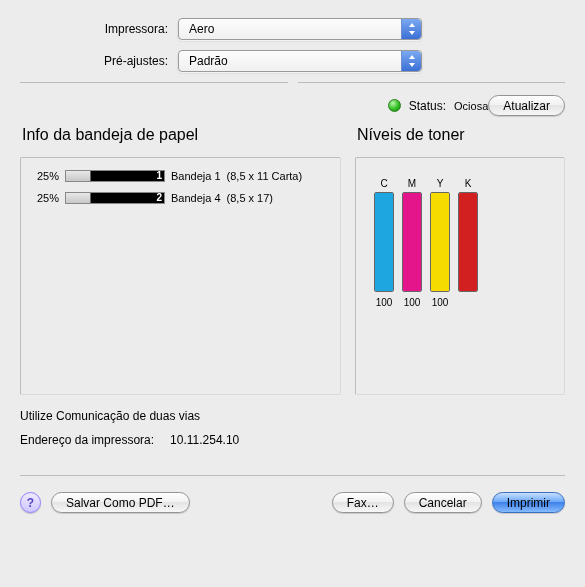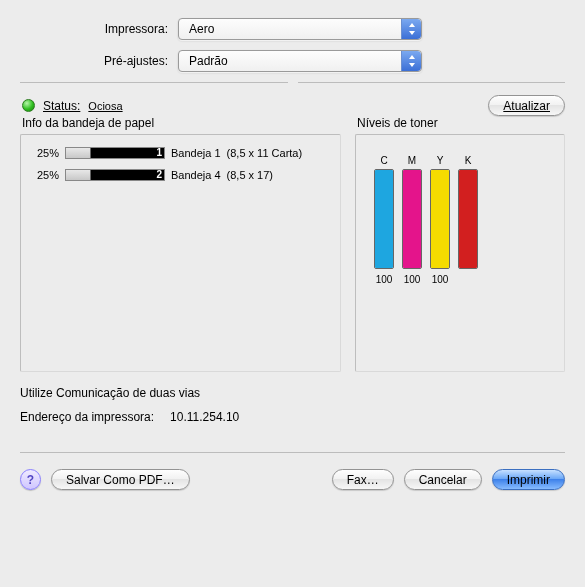--- a/index.html
+++ b/index.html
@@ -44,22 +44,22 @@
   }
   .dropdown .cap::before { top: 4px; border-bottom: 4px solid #fff; }
   .dropdown .cap::after  { bottom: 4px; border-top: 4px solid #fff; }
   .sep-wrap {
     display: flex; align-items: center; gap: 10px;
     margin: 6px 0 12px 0;
   }
   .sep-wrap hr { flex: 1; border: none; border-top: 1px solid #bcbcbc; }
 
   .status-row {
-    display: flex; align-items: center; justify-content: space-between;
-    padding-left: 2px; text-decoration: underline;
+    display: flex; align-items: center; justify-content: flex-end;
+    margin-bottom: 10px; padding-left: 2px;
   }
   .status-left { display: flex; align-items: center; gap: 8px; font-size: 12px; }
   .status-dot {
     width: 13px; height: 13px; border-radius: 50%;
     background: radial-gradient(circle at 35% 30%, #b6f6a9, #2fbf20 55%, #197f10);
     border: 1px solid #2a7b1d;
   }
   .aqua-btn {
     display: inline-flex; align-items: center; justify-content: center;
     height: 21px; padding: 0 14px;
@@ -69,21 +69,21 @@
     font-size: 12px;
     box-shadow: 0 1px 1px rgba(0,0,0,0.15);
   }
   .aqua-btn.blue {
     background: linear-gradient(#c6e0ff 0%, #6ea9f7 45%, #3f82ea 50%, #86bbff 100%);
     border-color: #3b6fc0;
     color: #000;
   }
 
   .panels { display: flex; gap: 14px; margin-bottom: 14px; }
-  .panel-title { font-size: 12px; margin-bottom: 4px; padding-left: 2px; }
+  .panel-title { font-size: 16px; margin-bottom: 13px; padding-left: 2px; }
   .panel-col { display: flex; flex-direction: column; }
   .panel-col.left { flex: 1; }
   .panel-col.right { width: 210px; }
   .inset-box {
     border: 1px solid #bdbdbd;
     border-bottom-color: #d9d9d9;
     border-right-color: #d9d9d9;
     background: #ececec;
     height: 238px;
     border-radius: 2px;

